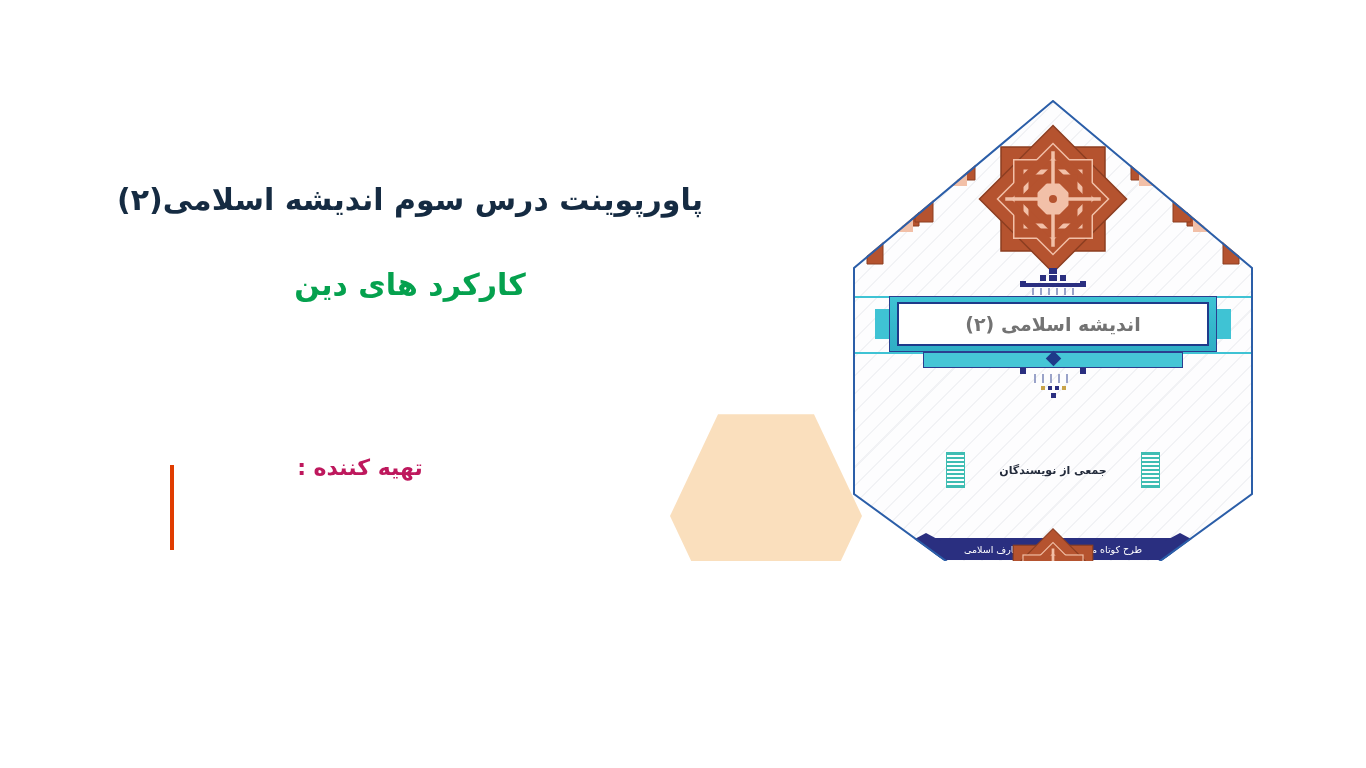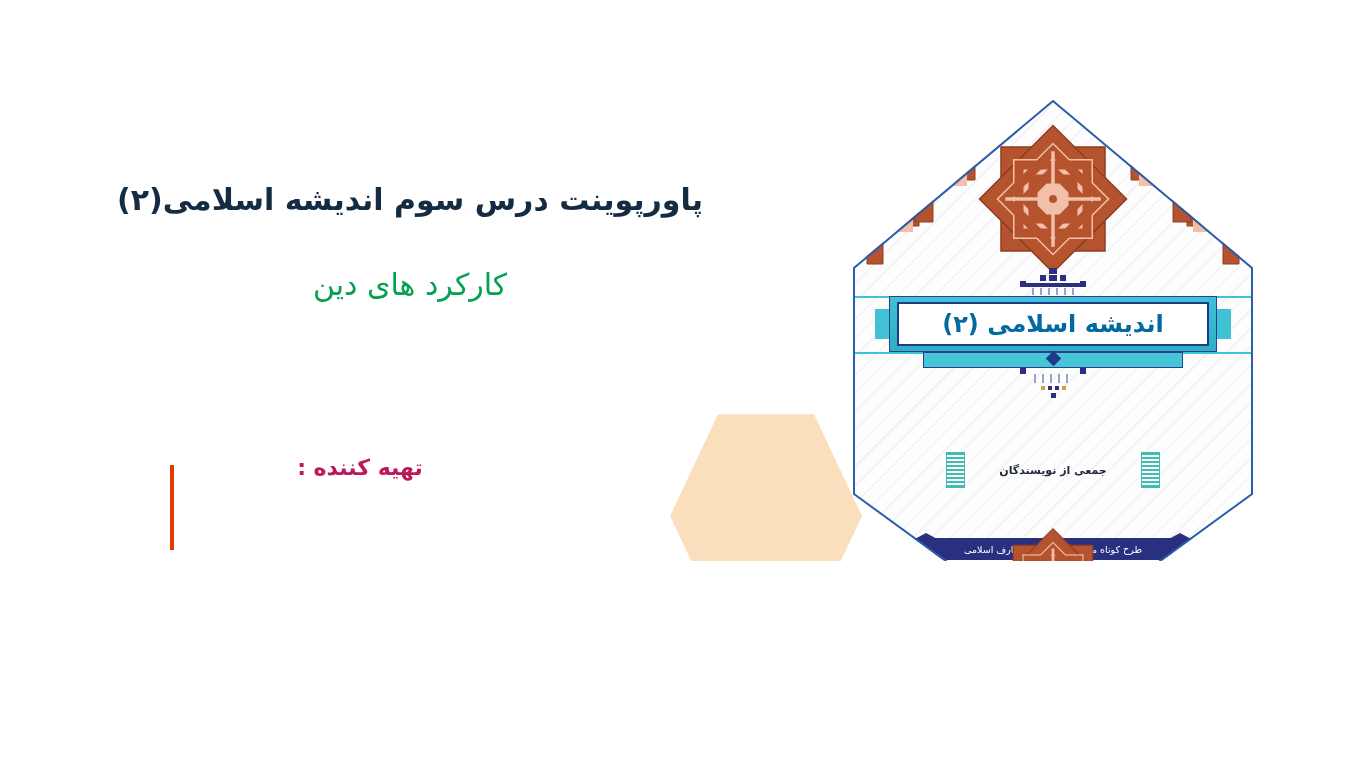--- a/index.html
+++ b/index.html
@@ -51,21 +51,21 @@
   #main-title {
     font-size: 30px;
     font-weight: bold;
     color: #152B42;
     line-height: 1.35;
     margin: 0 0 44px 0;
     letter-spacing: 0.2px;
   }
   #sub-title {
     font-size: 30px;
-    font-weight: normal;
+    font-weight: bold;
     color: #05A14E;
     line-height: 1.35;
     margin: 0;
   }
   #author-label {
     position: absolute;
     left: 60px;
     top: 455px;
     width: 600px;
     text-align: center;
@@ -149,23 +149,23 @@
   #plaque-inner {
     position: absolute;
     left: 8px; right: 8px; top: 6px; bottom: 6px;
     background: #ffffff;
     border: 2px solid #1E3A8A;
     display: flex;
     align-items: center;
     justify-content: center;
   }
   #book-title-text {
-    font-size: 24px;
+    font-size: 19px;
     font-weight: bold;
-    color: #0369a1;
+    color: #737373;
     direction: rtl;
     letter-spacing: 0.5px;
   }
   #plaque-shadow {
     position: absolute;
     left: 70px;
     right: 70px;
     top: 252px;
     height: 14px;
     background: #46C6D6;

